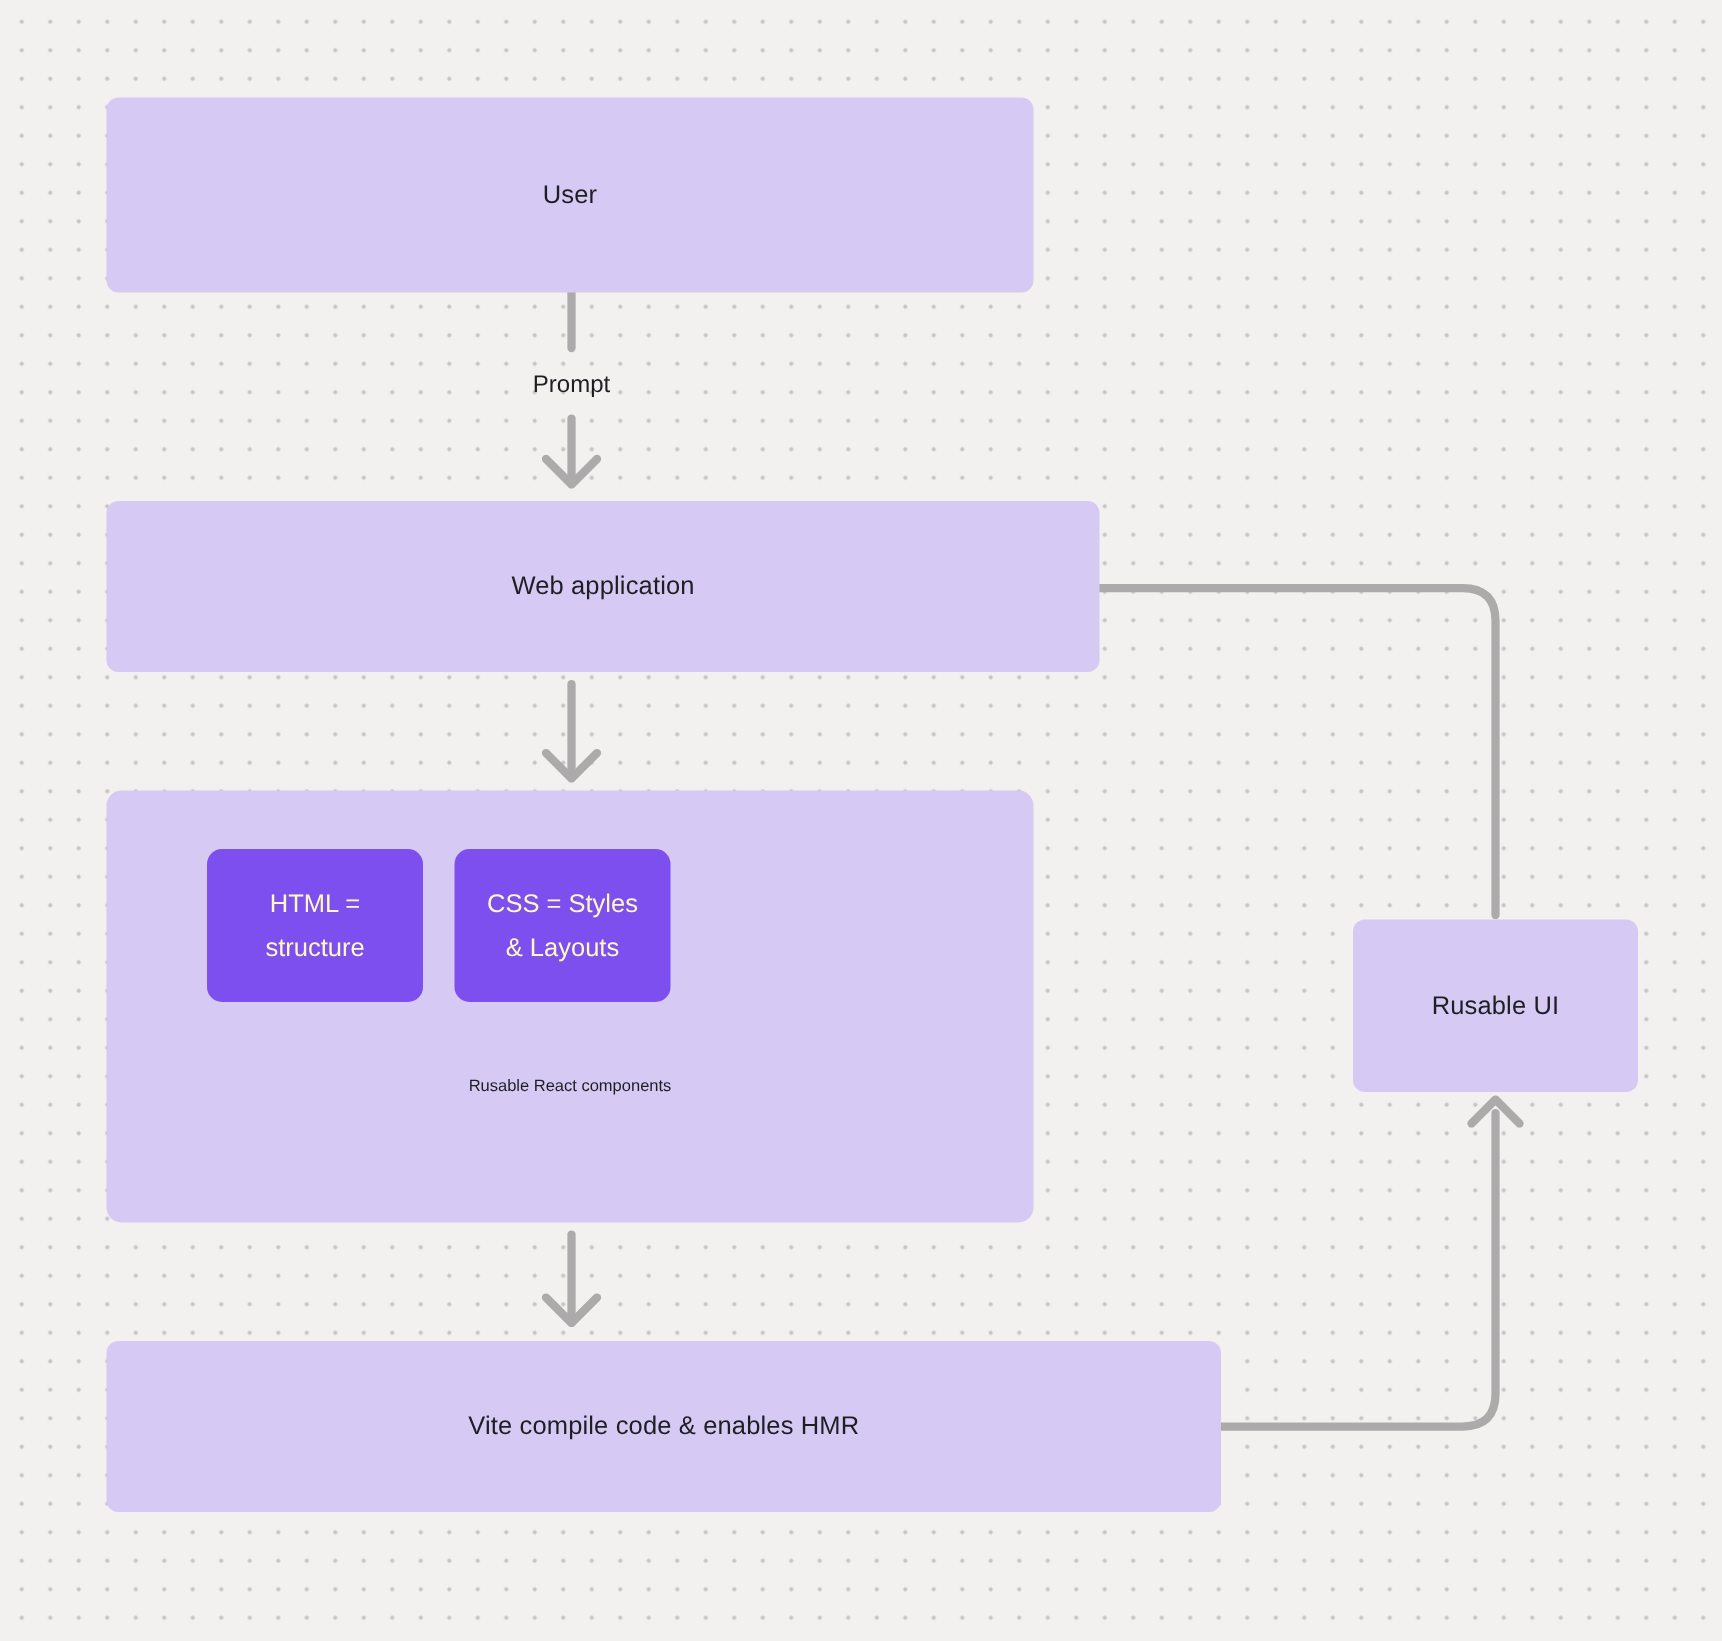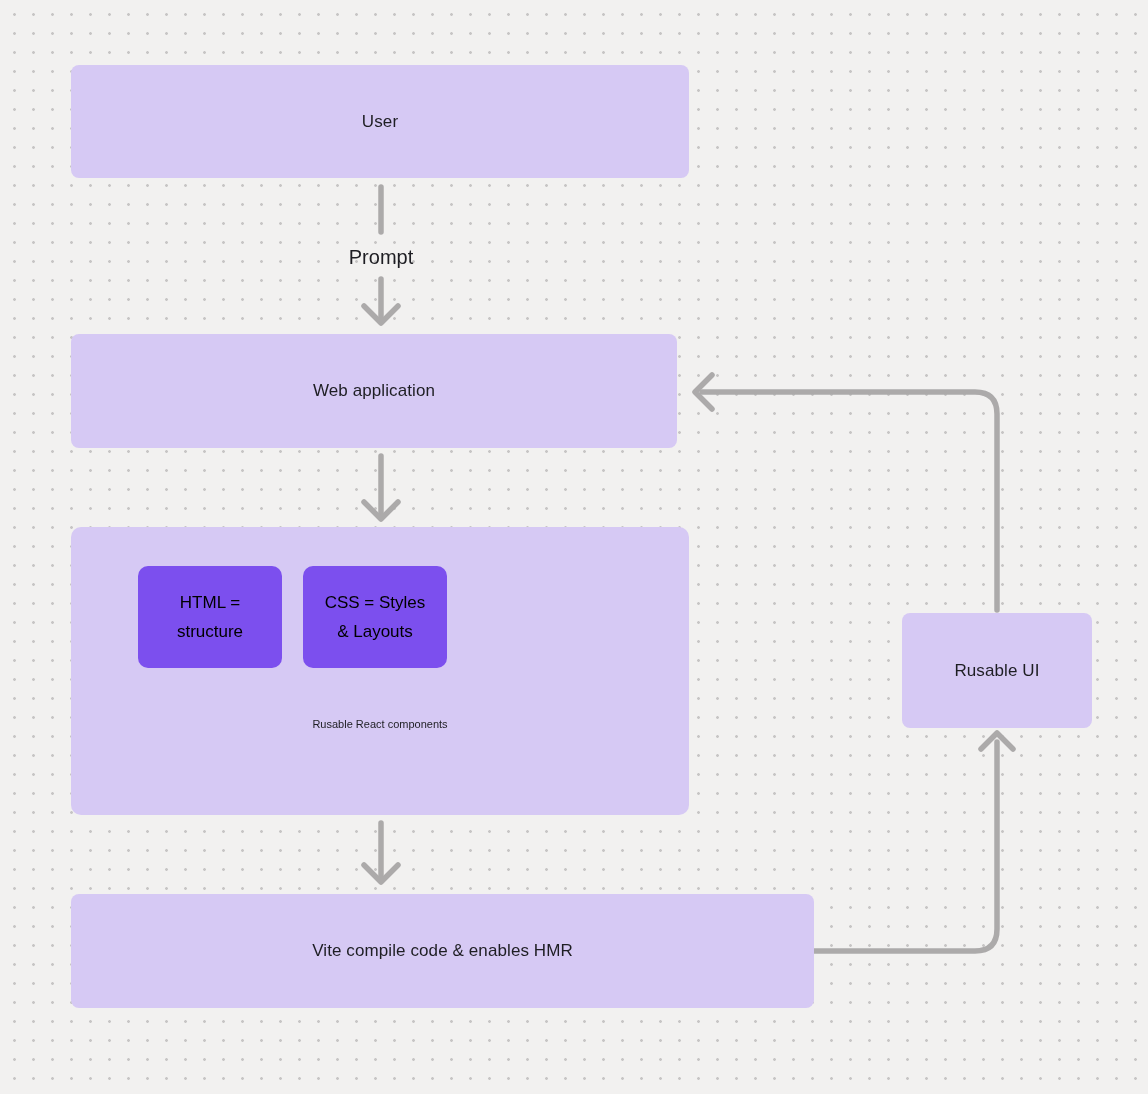--- a/index.html
+++ b/index.html
@@ -31,41 +31,41 @@
     align-items: center;
     justify-content: center;
   }
   .node-label {
     color: #1e1e23;
     font-size: 17px;
     font-weight: 500;
     letter-spacing: 0.1px;
     text-align: center;
   }
-  .node-user   { left: 71px;  top: 65px;  width: 618px; height: 113px; }
-  .node-webapp { left: 71px;  top: 334px; width: 606px; height: 114px; }
+  .node-user   { left: 71px;  top: 65px;  width: 618px; height: 130px; }
+  .node-webapp { left: 71px;  top: 334px; width: 662px; height: 114px; }
   .node-components { left: 71px; top: 527px; width: 618px; height: 288px; border-radius: 10px; }
   .node-vite   { left: 71px;  top: 894px; width: 743px; height: 114px; }
   .node-render { left: 902px; top: 613px; width: 190px; height: 115px; }
   .chip {
     position: absolute;
     top: 39px;
     width: 144px;
     height: 102px;
     background: #7c4fee;
     border-radius: 10px;
     display: flex;
     align-items: center;
     justify-content: center;
   }
   .chip-1 { left: 67px; }
   .chip-2 { left: 232px; align-items: center; }
   .chip-3 { left: 407px; }
   .chip-label {
-    color: #000000;
+    color: #fef9c3;
     font-size: 17px;
     font-weight: 500;
     line-height: 29px;
     text-align: center;
     white-space: pre-line;
   }
   .components-caption {
     position: absolute;
     left: 0;
     top: 191px;
@@ -74,21 +74,21 @@
     color: #1e1e23;
     font-size: 11px;
     font-weight: 500;
   }
   .edge-label {
     position: absolute;
     left: 381px;
     top: 257px;
     transform: translate(-50%, -50%);
     color: #1e1e23;
-    font-size: 20px;
+    font-size: 16px;
     font-weight: 500;
     white-space: nowrap;
   }
 </style>
 </head>
 <body>
 
 <div class="canvas">
 
   <svg class="edges" width="1148" height="1094" viewBox="0 0 1148 1094" aria-hidden="true">

